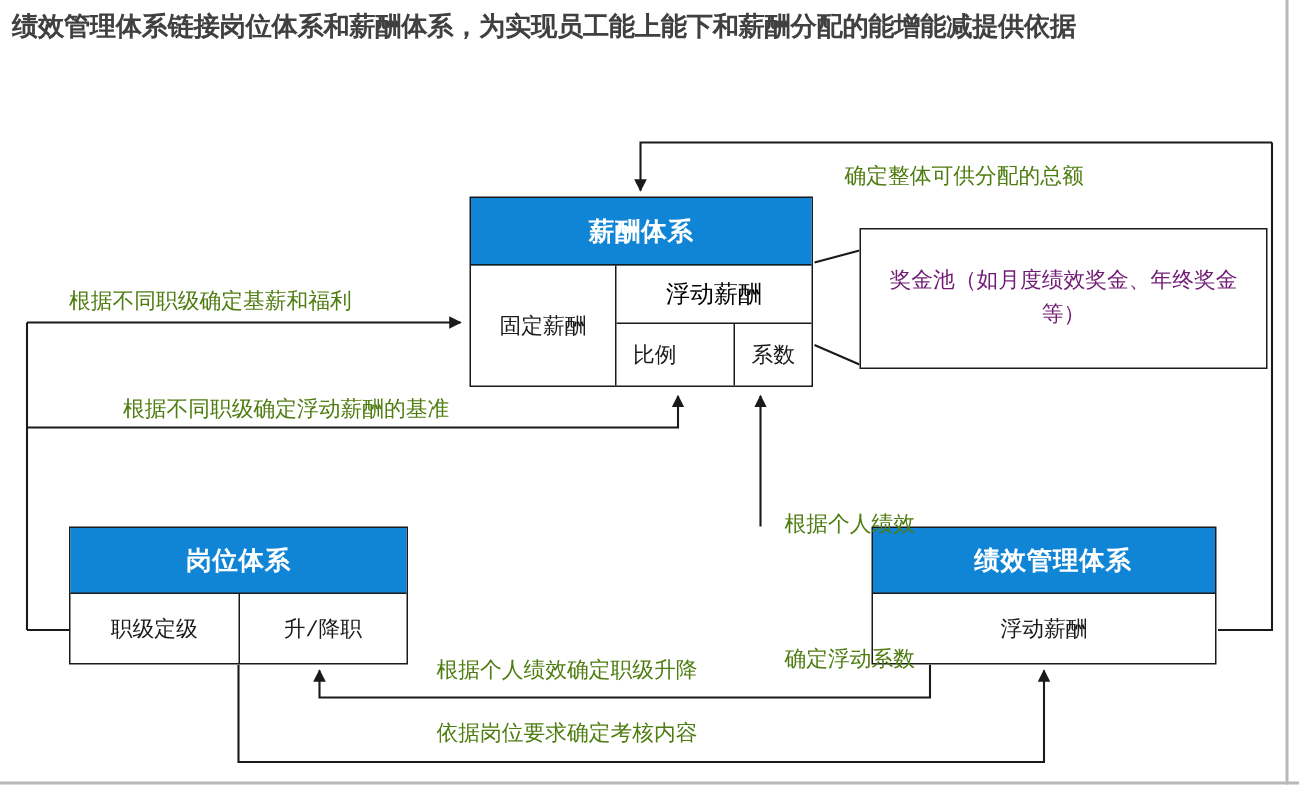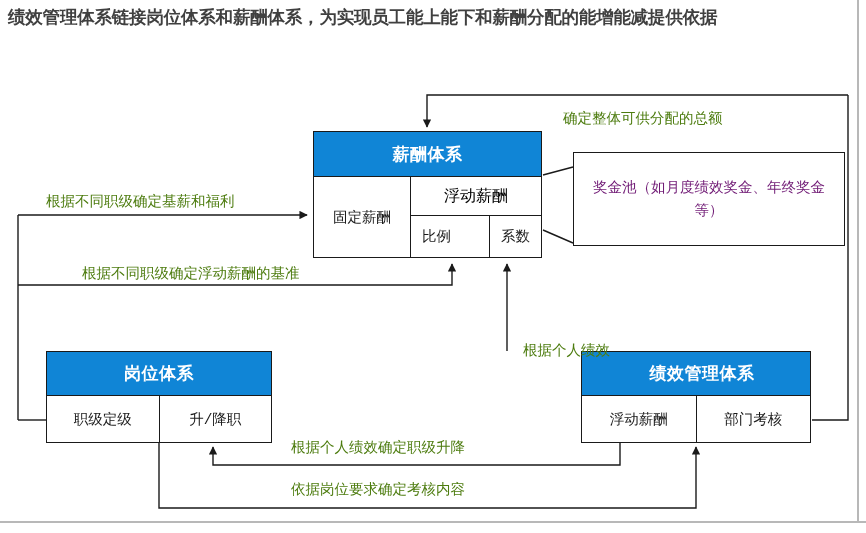--- a/index.html
+++ b/index.html
@@ -270,32 +270,32 @@
     <div class="node-body">
       <div class="cell">职级定级</div>
       <div class="cell">升/降职</div>
     </div>
   </div>
 
   <div id="performance-node" class="node">
     <div class="node-header hdr-divider">绩效管理体系</div>
     <div class="node-body">
       <div class="cell">浮动薪酬</div>
-      <div class="cell">部门考核</div>
     </div>
   </div>
 
   <div class="edge-label" id="label-base-salary">根据不同职级确定基薪和福利</div>
 
   <div class="edge-label" id="label-float-base">根据不同职级确定浮动薪酬的基准</div>
 
   <div class="edge-label" id="label-total-pool">确定整体可供分配的总额</div>
 
   <div class="edge-label" id="label-personal-coef">
     <div>根据个人绩效</div>
+    <div>确定浮动系数</div>
   </div>
 
   <div class="edge-label" id="label-grade-change">根据个人绩效确定职级升降</div>
 
   <div class="edge-label" id="label-assess-content">依据岗位要求确定考核内容</div>
 
   <div id="bottom-rule"></div>
   <div id="right-rule"></div>
 
 </div>

